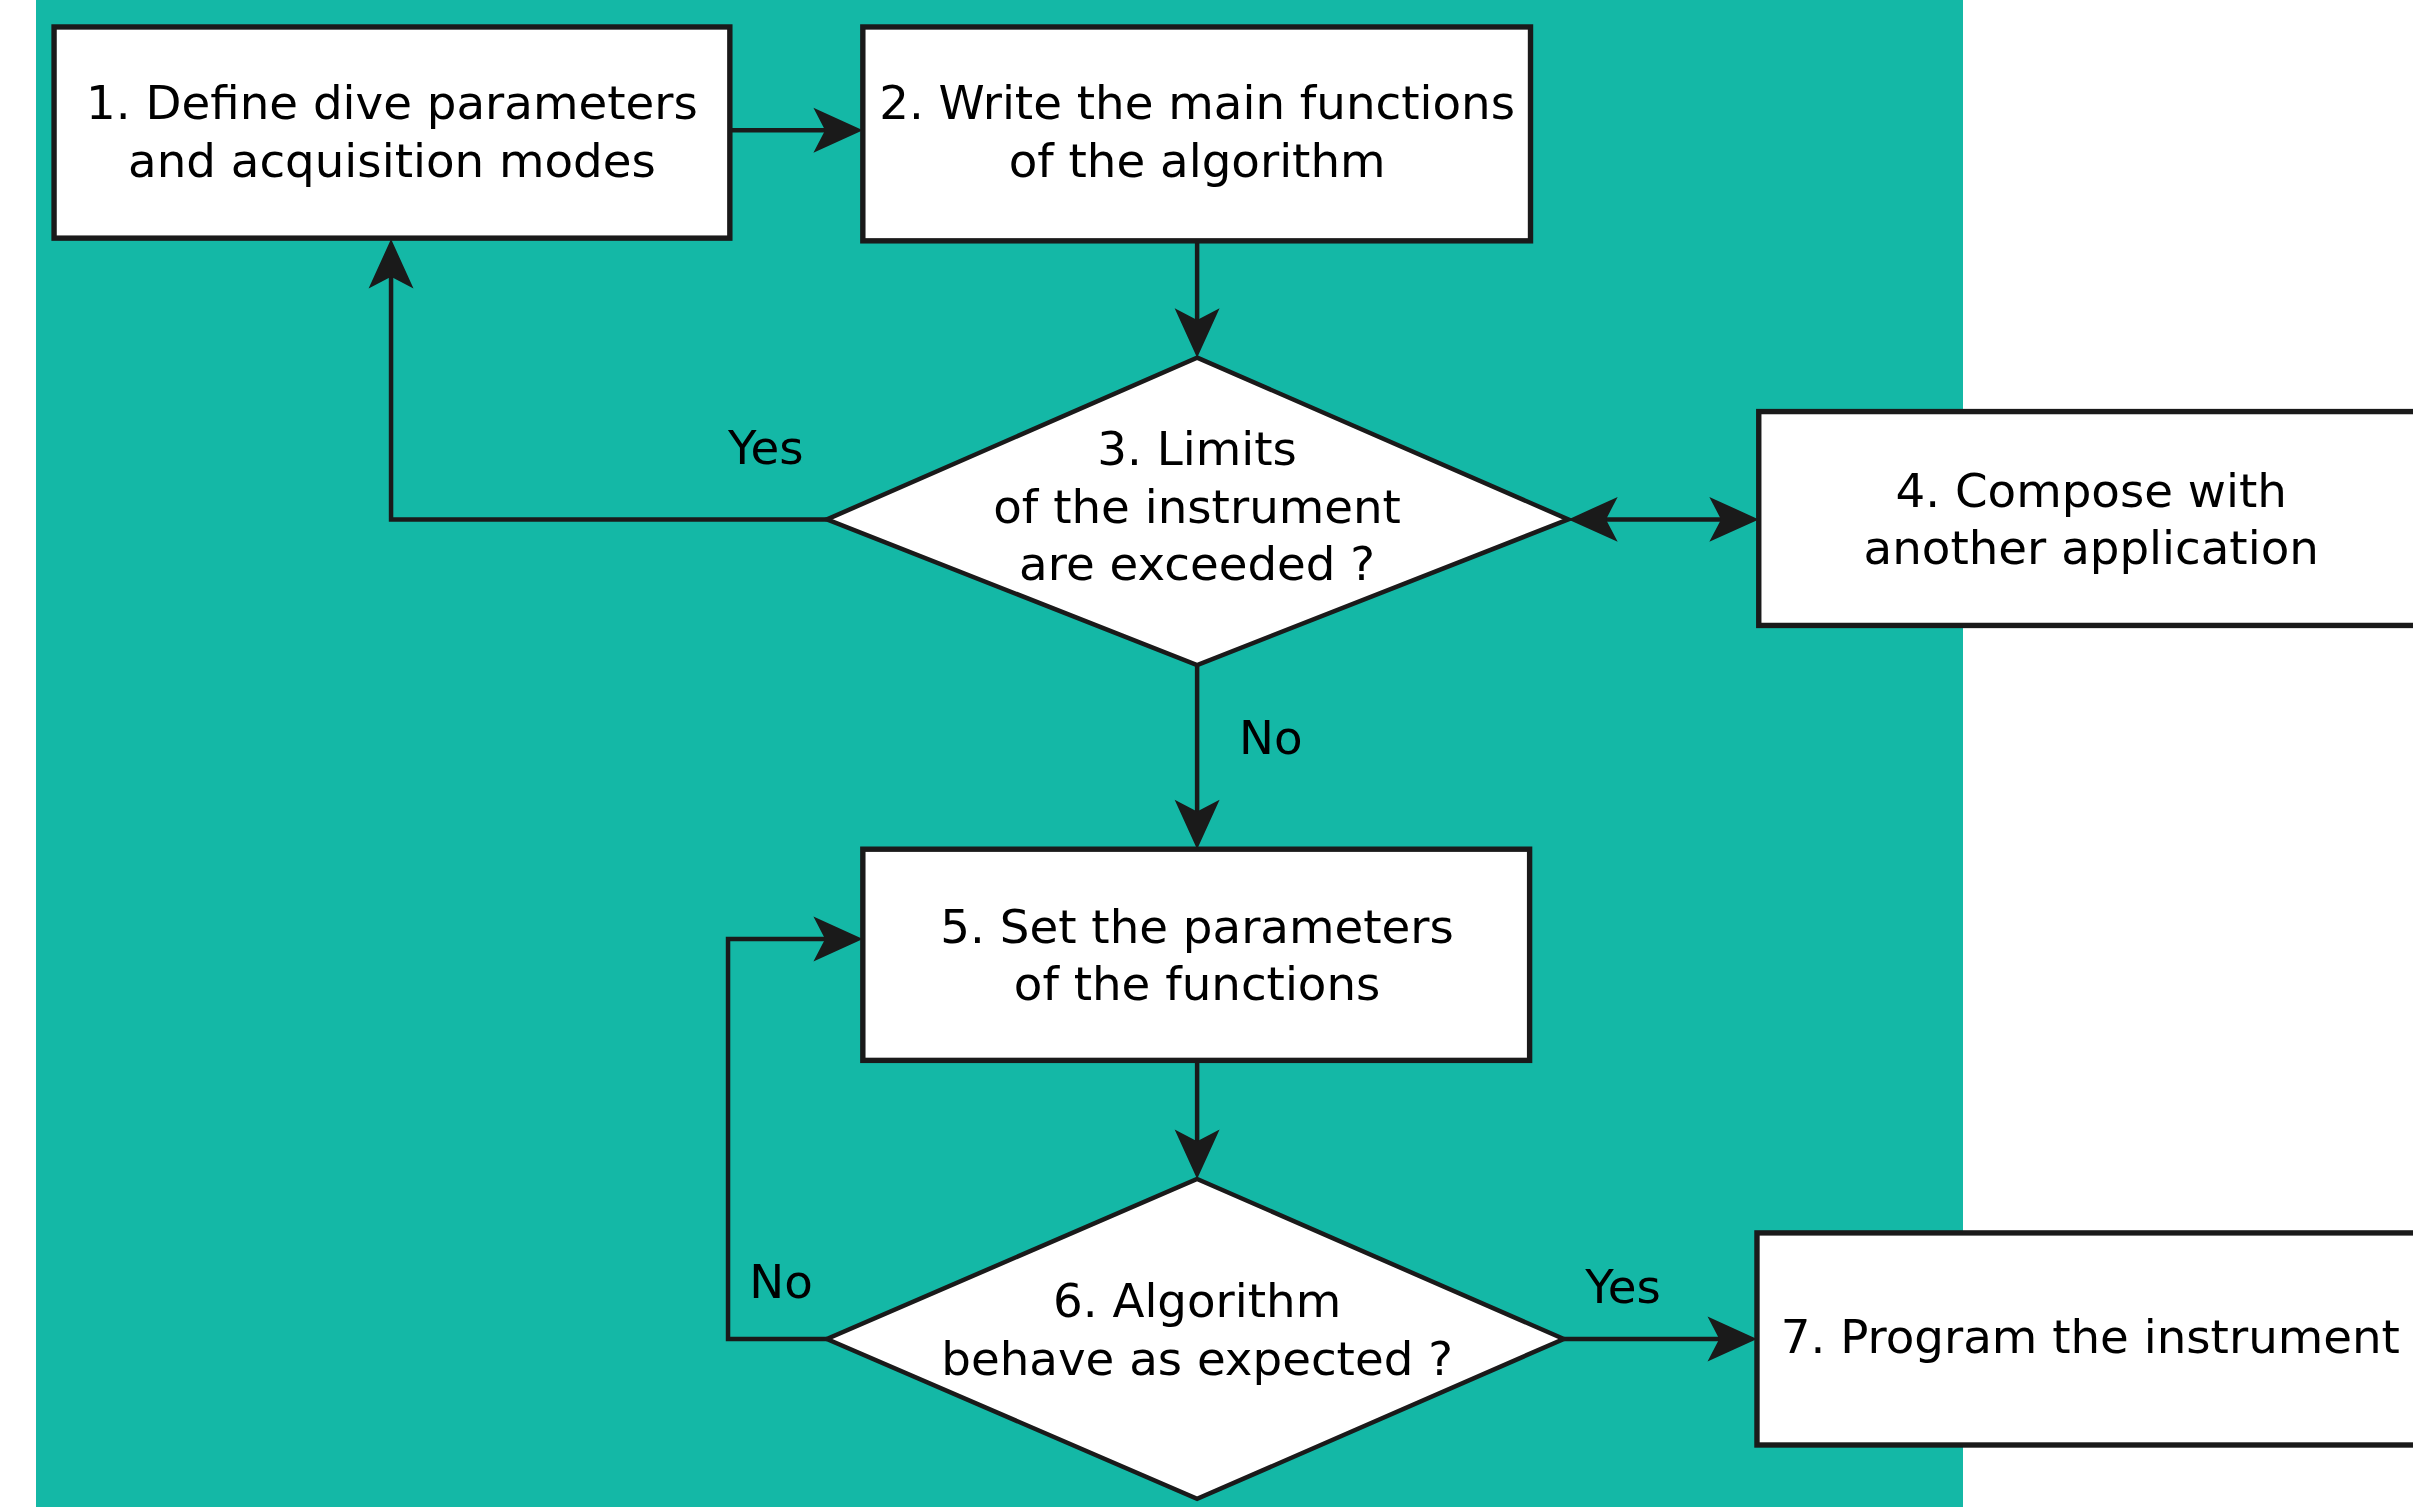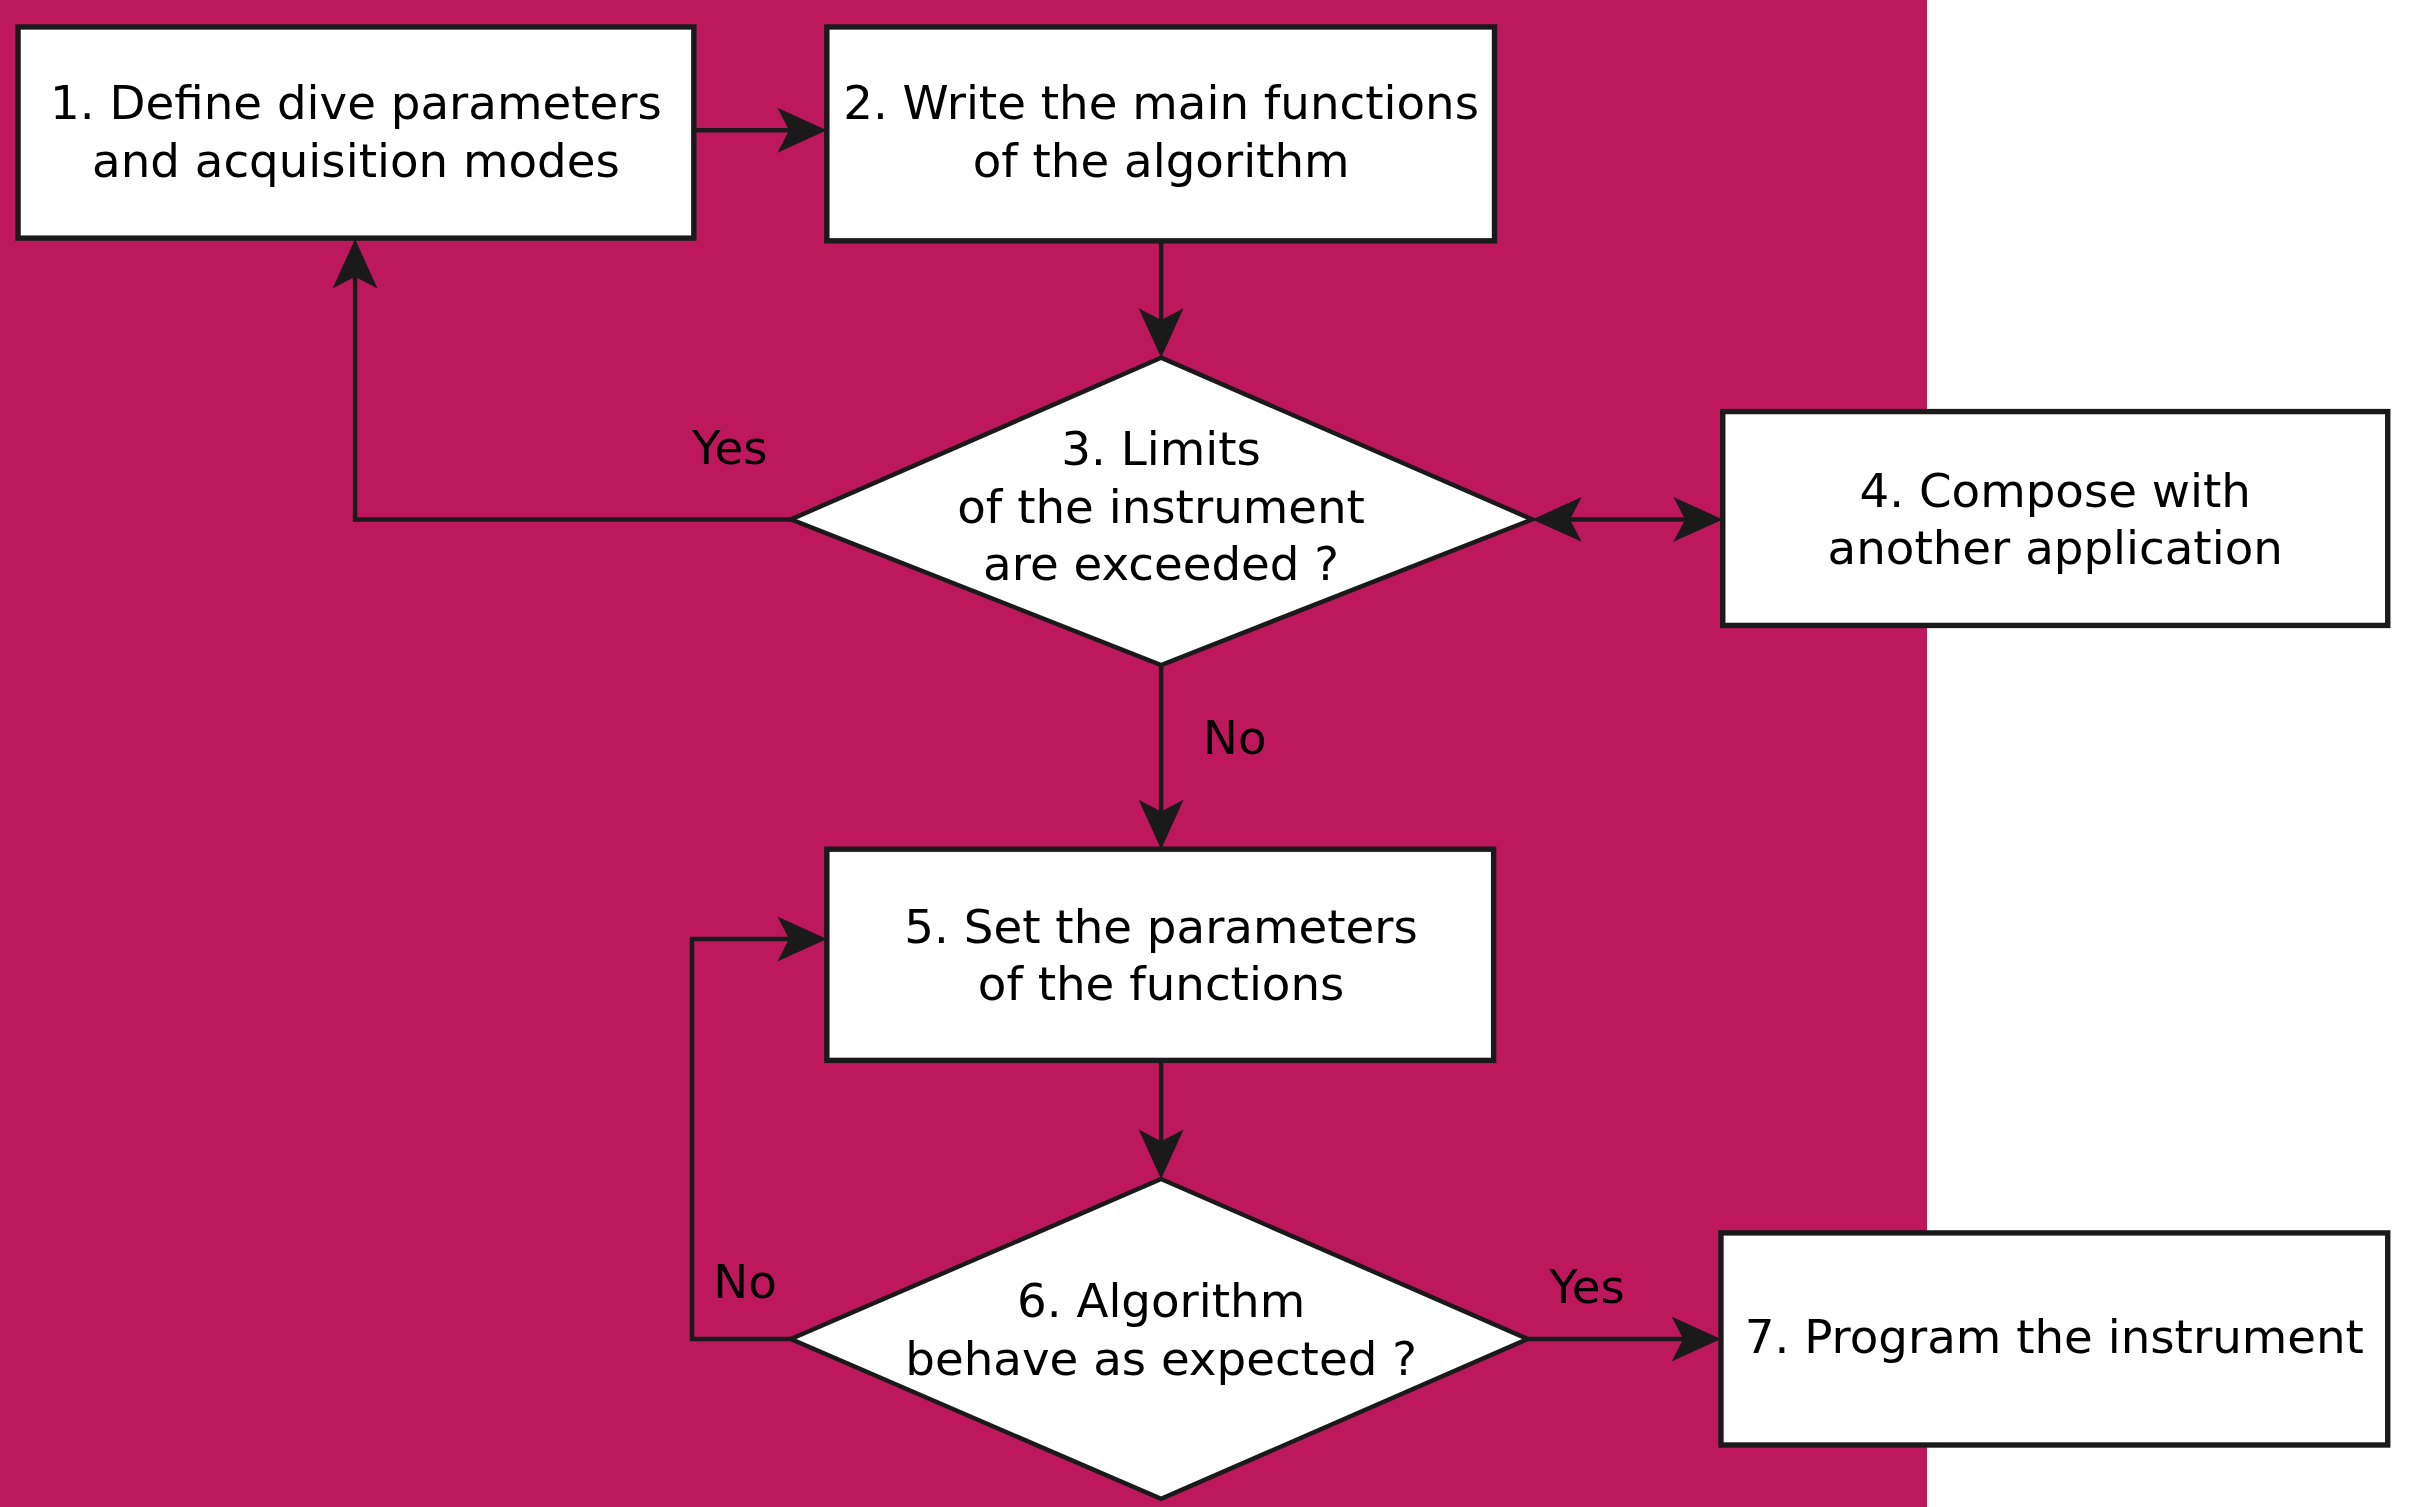--- a/index.html
+++ b/index.html
@@ -11,21 +11,22 @@
   body {
     width: 2413px;
     height: 1507px;
     overflow: hidden;
     font-family: "DejaVu Sans", sans-serif;
   }
   #flowchart-root {
     position: relative;
     width: 1927px;
     height: 1507px;
-    background: #be185d;
+    background: #14b8a6;
+    margin-left: 36px;
   }
   svg.flow-svg {
     position: absolute;
     left: 0;
     top: 0;
     width: 2413px;
     height: 1507px;
     display: block;
   }
   .node-shape {

